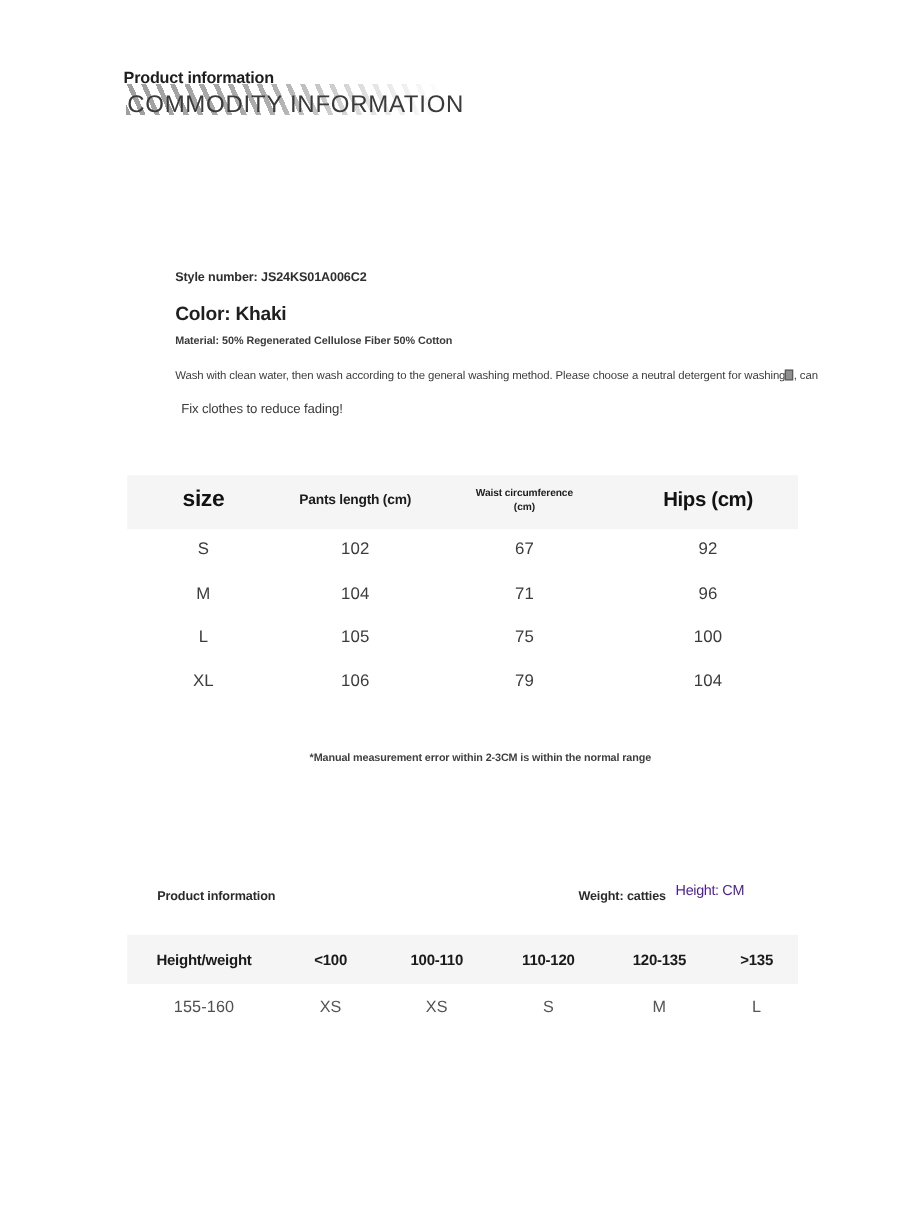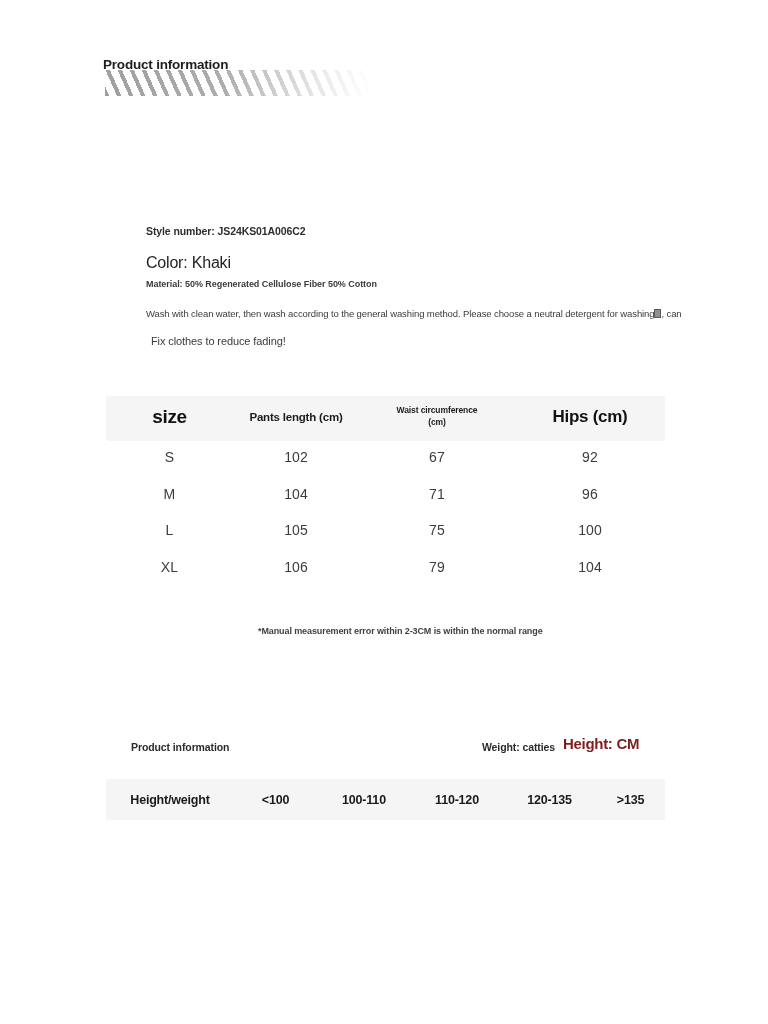--- a/index.html
+++ b/index.html
@@ -98,21 +98,21 @@
     font-weight: bold;
     color: #2e2e2e;
     letter-spacing: -0.1px;
     white-space: nowrap;
   }
   .info-color {
     position: absolute;
     left: 146px;
     top: 254px;
     font-size: 16px;
-    font-weight: normal;
+    font-weight: bold;
     color: #1f1f1f;
     letter-spacing: -0.2px;
     white-space: nowrap;
   }
   .info-material {
     position: absolute;
     left: 146px;
     top: 279px;
     font-size: 9px;
     font-weight: bold;
@@ -206,23 +206,23 @@
     font-size: 10.5px;
     font-weight: bold;
     color: #2b2b2b;
     letter-spacing: -0.1px;
     white-space: nowrap;
   }
   .fit-caption-height {
     position: absolute;
     left: 563px;
     top: 735px;
-    font-size: 15px;
-    font-weight: bold;
-    color: #7f1d1d;
+    font-size: 12px;
+    font-weight: normal;
+    color: #4c1d95;
     letter-spacing: -0.3px;
     white-space: nowrap;
   }
 
   .fit-table {
     position: absolute;
     left: 106px;
     top: 779px;
     width: 559px;
     border-collapse: collapse;
@@ -251,20 +251,21 @@
   .fit-table tbody td.cell-range { color: #4f4f4f; }
 </style>
 </head>
 <body>
 
 <div class="page">
 
   <div class="header-block">
     <div class="header-stripes"></div>
     <div class="header-title-en">Product information</div>
+    <div class="header-title-big">COMMODITY INFORMATION</div>
   </div>
 
 
   <div class="info-style">Style number: JS24KS01A006C2</div>
   <div class="info-color">Color: Khaki</div>
   <div class="info-material">Material: 50% Regenerated Cellulose Fiber 50% Cotton</div>
   <div class="info-wash-1">
     <span>Wash with clean water, then wash according to the general washing method. Please choose a neutral detergent for washing</span><span class="tofu"></span><span>, can</span>
   </div>
   <div class="info-wash-2">Fix clothes to reduce fading!</div>
@@ -336,16 +337,24 @@
       <tr>
         <th class="col-hw">Height/weight</th>
         <th>&lt;100</th>
         <th>100-110</th>
         <th>110-120</th>
         <th>120-135</th>
         <th>&gt;135</th>
       </tr>
     </thead>
     <tbody>
+      <tr>
+        <td class="cell-range">155-160</td>
+        <td>XS</td>
+        <td>XS</td>
+        <td>S</td>
+        <td>M</td>
+        <td>L</td>
+      </tr>
     </tbody>
   </table>
 
 </div>
 
 </body></html>

